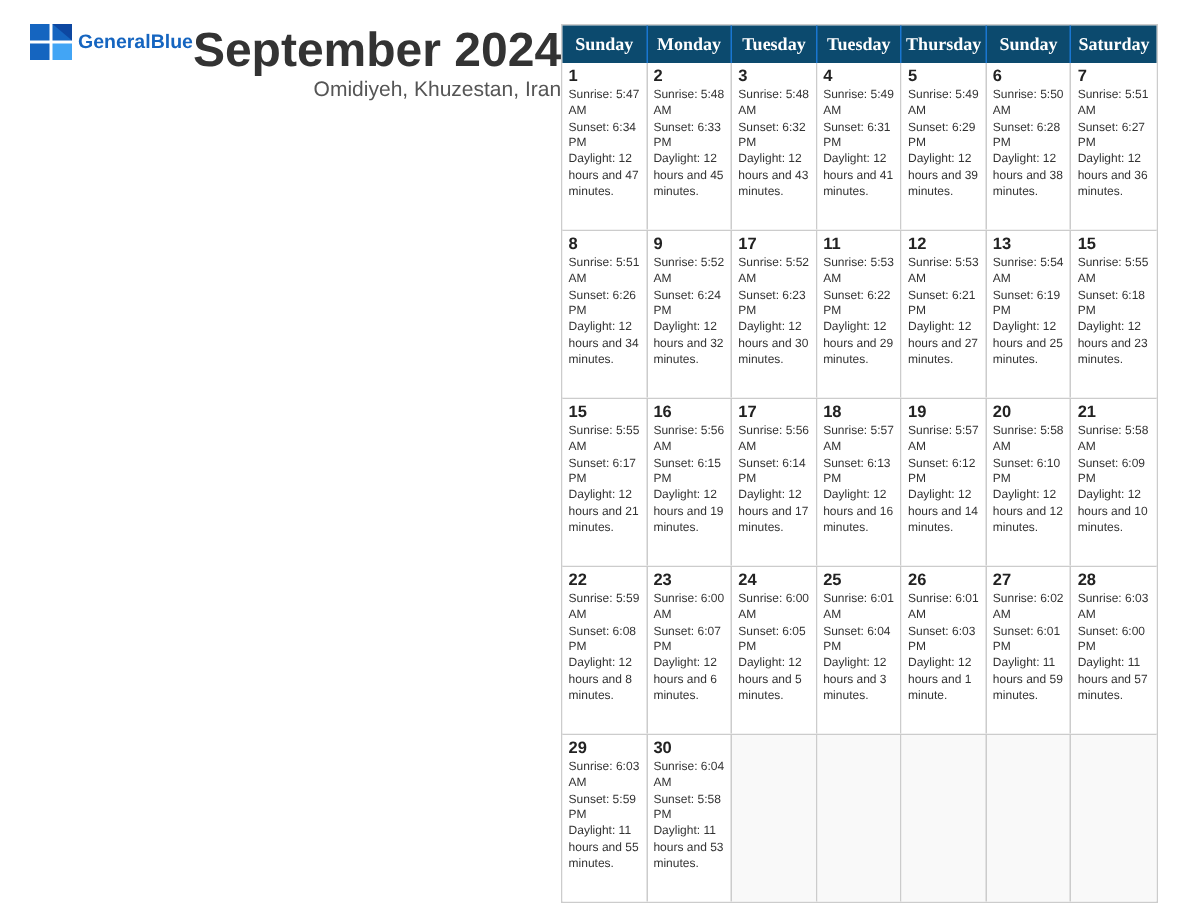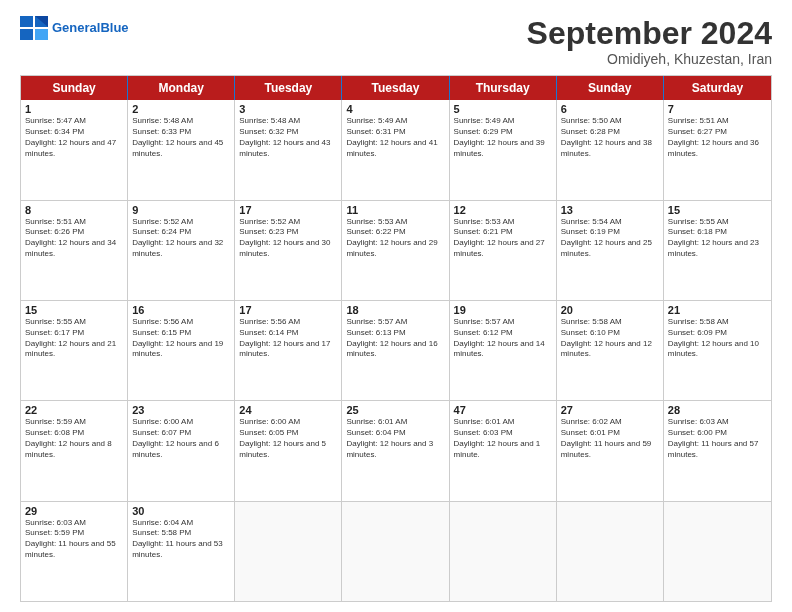--- a/index.html
+++ b/index.html
@@ -8,21 +8,20 @@
       background: #fff;
       width: 792px;
       height: 612px;
       overflow: hidden;
     }
     .page {
       width: 792px;
       height: 612px;
       padding: 16px 20px 10px 20px;
       display: flex;
-      flex-direction: column;
     }
     .header {
       display: flex;
       justify-content: space-between;
       align-items: flex-start;
       margin-bottom: 8px;
     }
     .logo {
       display: flex;
       align-items: center;
@@ -47,21 +46,22 @@
     }
     .calendar {
       flex: 1;
       display: flex;
       flex-direction: column;
       border: 1px solid #ccc;
     }
     .cal-header {
       display: grid;
       grid-template-columns: repeat(7, 1fr);
-      background: #b91c1c;
+      background: #0c4a6e;
+      font-family: Liberation Serif, serif;
     }
     .cal-header-cell {
       color: #fff;
       font-size: 12px;
       font-weight: bold;
       text-align: center;
       padding: 5px 2px;
       border-right: 1px solid #1976d2;
     }
     .cal-header-cell:last-child { border-right: none; }
@@ -238,21 +238,21 @@
           </div>
           <div class="cal-cell">
             <span class="day-num">24</span>
             <div class="cell-text">Sunrise: 6:00 AM<br>Sunset: 6:05 PM<br>Daylight: 12 hours and 5 minutes.</div>
           </div>
           <div class="cal-cell">
             <span class="day-num">25</span>
             <div class="cell-text">Sunrise: 6:01 AM<br>Sunset: 6:04 PM<br>Daylight: 12 hours and 3 minutes.</div>
           </div>
           <div class="cal-cell">
-            <span class="day-num">47</span>
+            <span class="day-num">26</span>
             <div class="cell-text">Sunrise: 6:01 AM<br>Sunset: 6:03 PM<br>Daylight: 12 hours and 1 minute.</div>
           </div>
           <div class="cal-cell">
             <span class="day-num">27</span>
             <div class="cell-text">Sunrise: 6:02 AM<br>Sunset: 6:01 PM<br>Daylight: 11 hours and 59 minutes.</div>
           </div>
           <div class="cal-cell">
             <span class="day-num">28</span>
             <div class="cell-text">Sunrise: 6:03 AM<br>Sunset: 6:00 PM<br>Daylight: 11 hours and 57 minutes.</div>
           </div>

